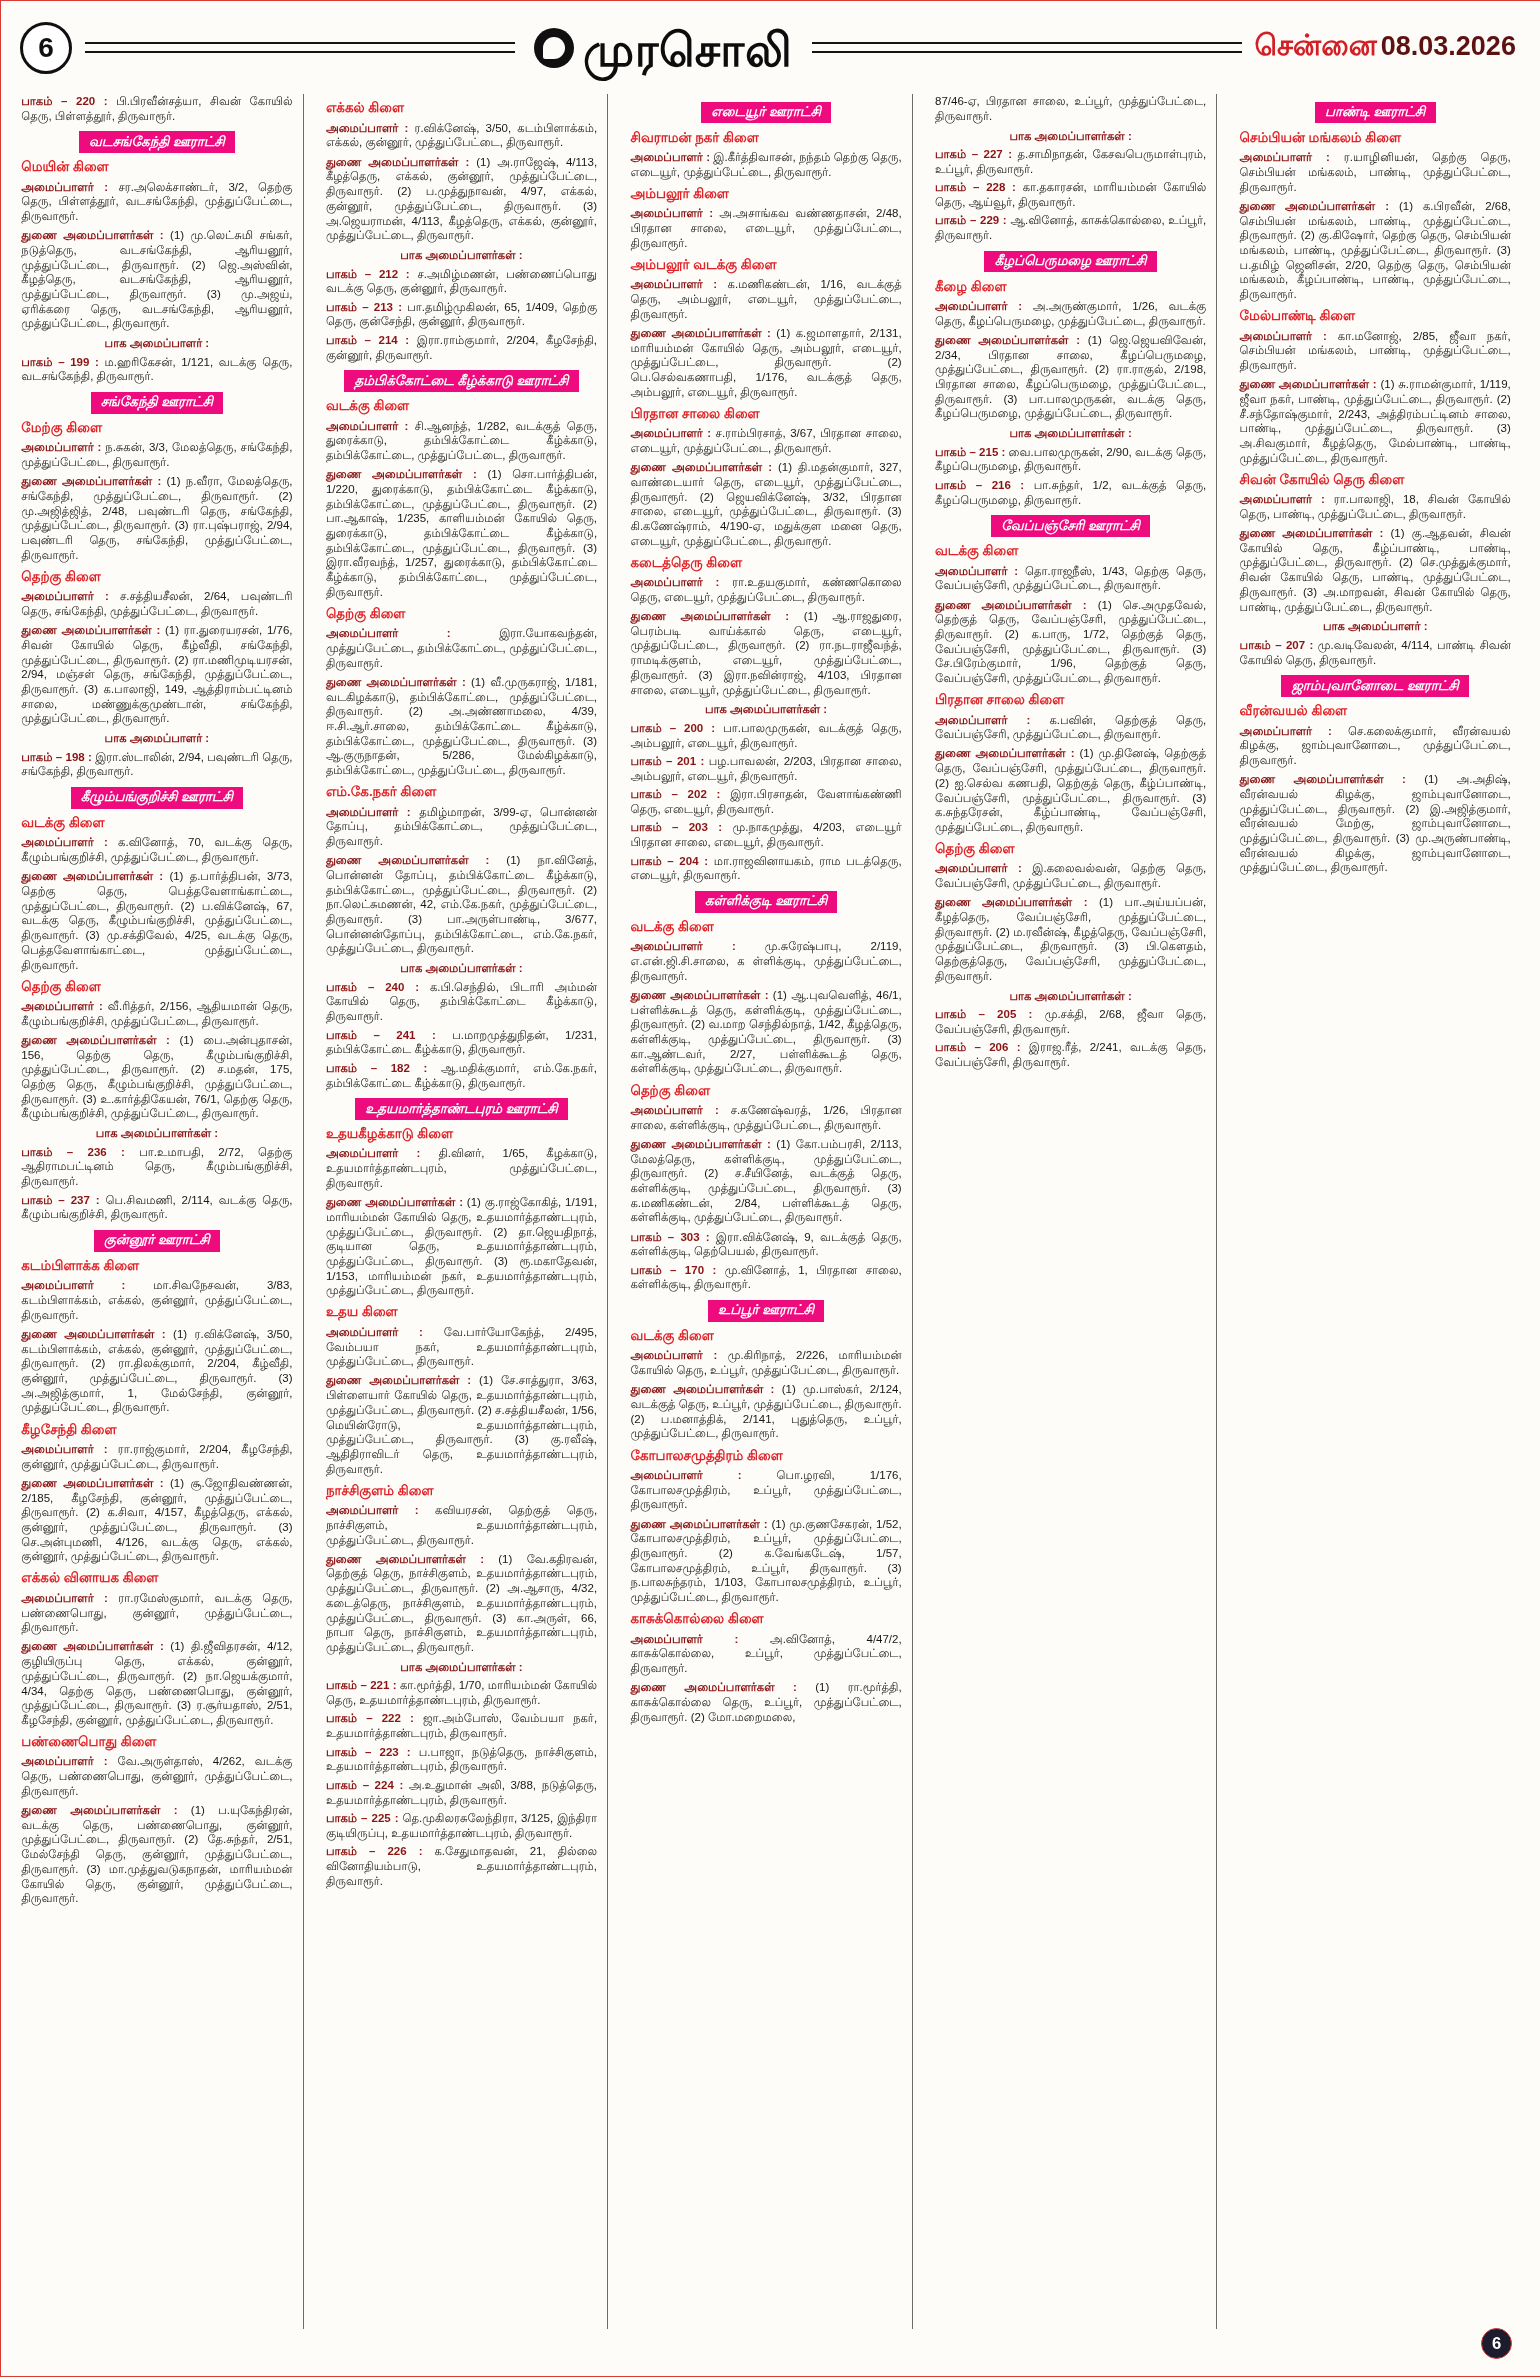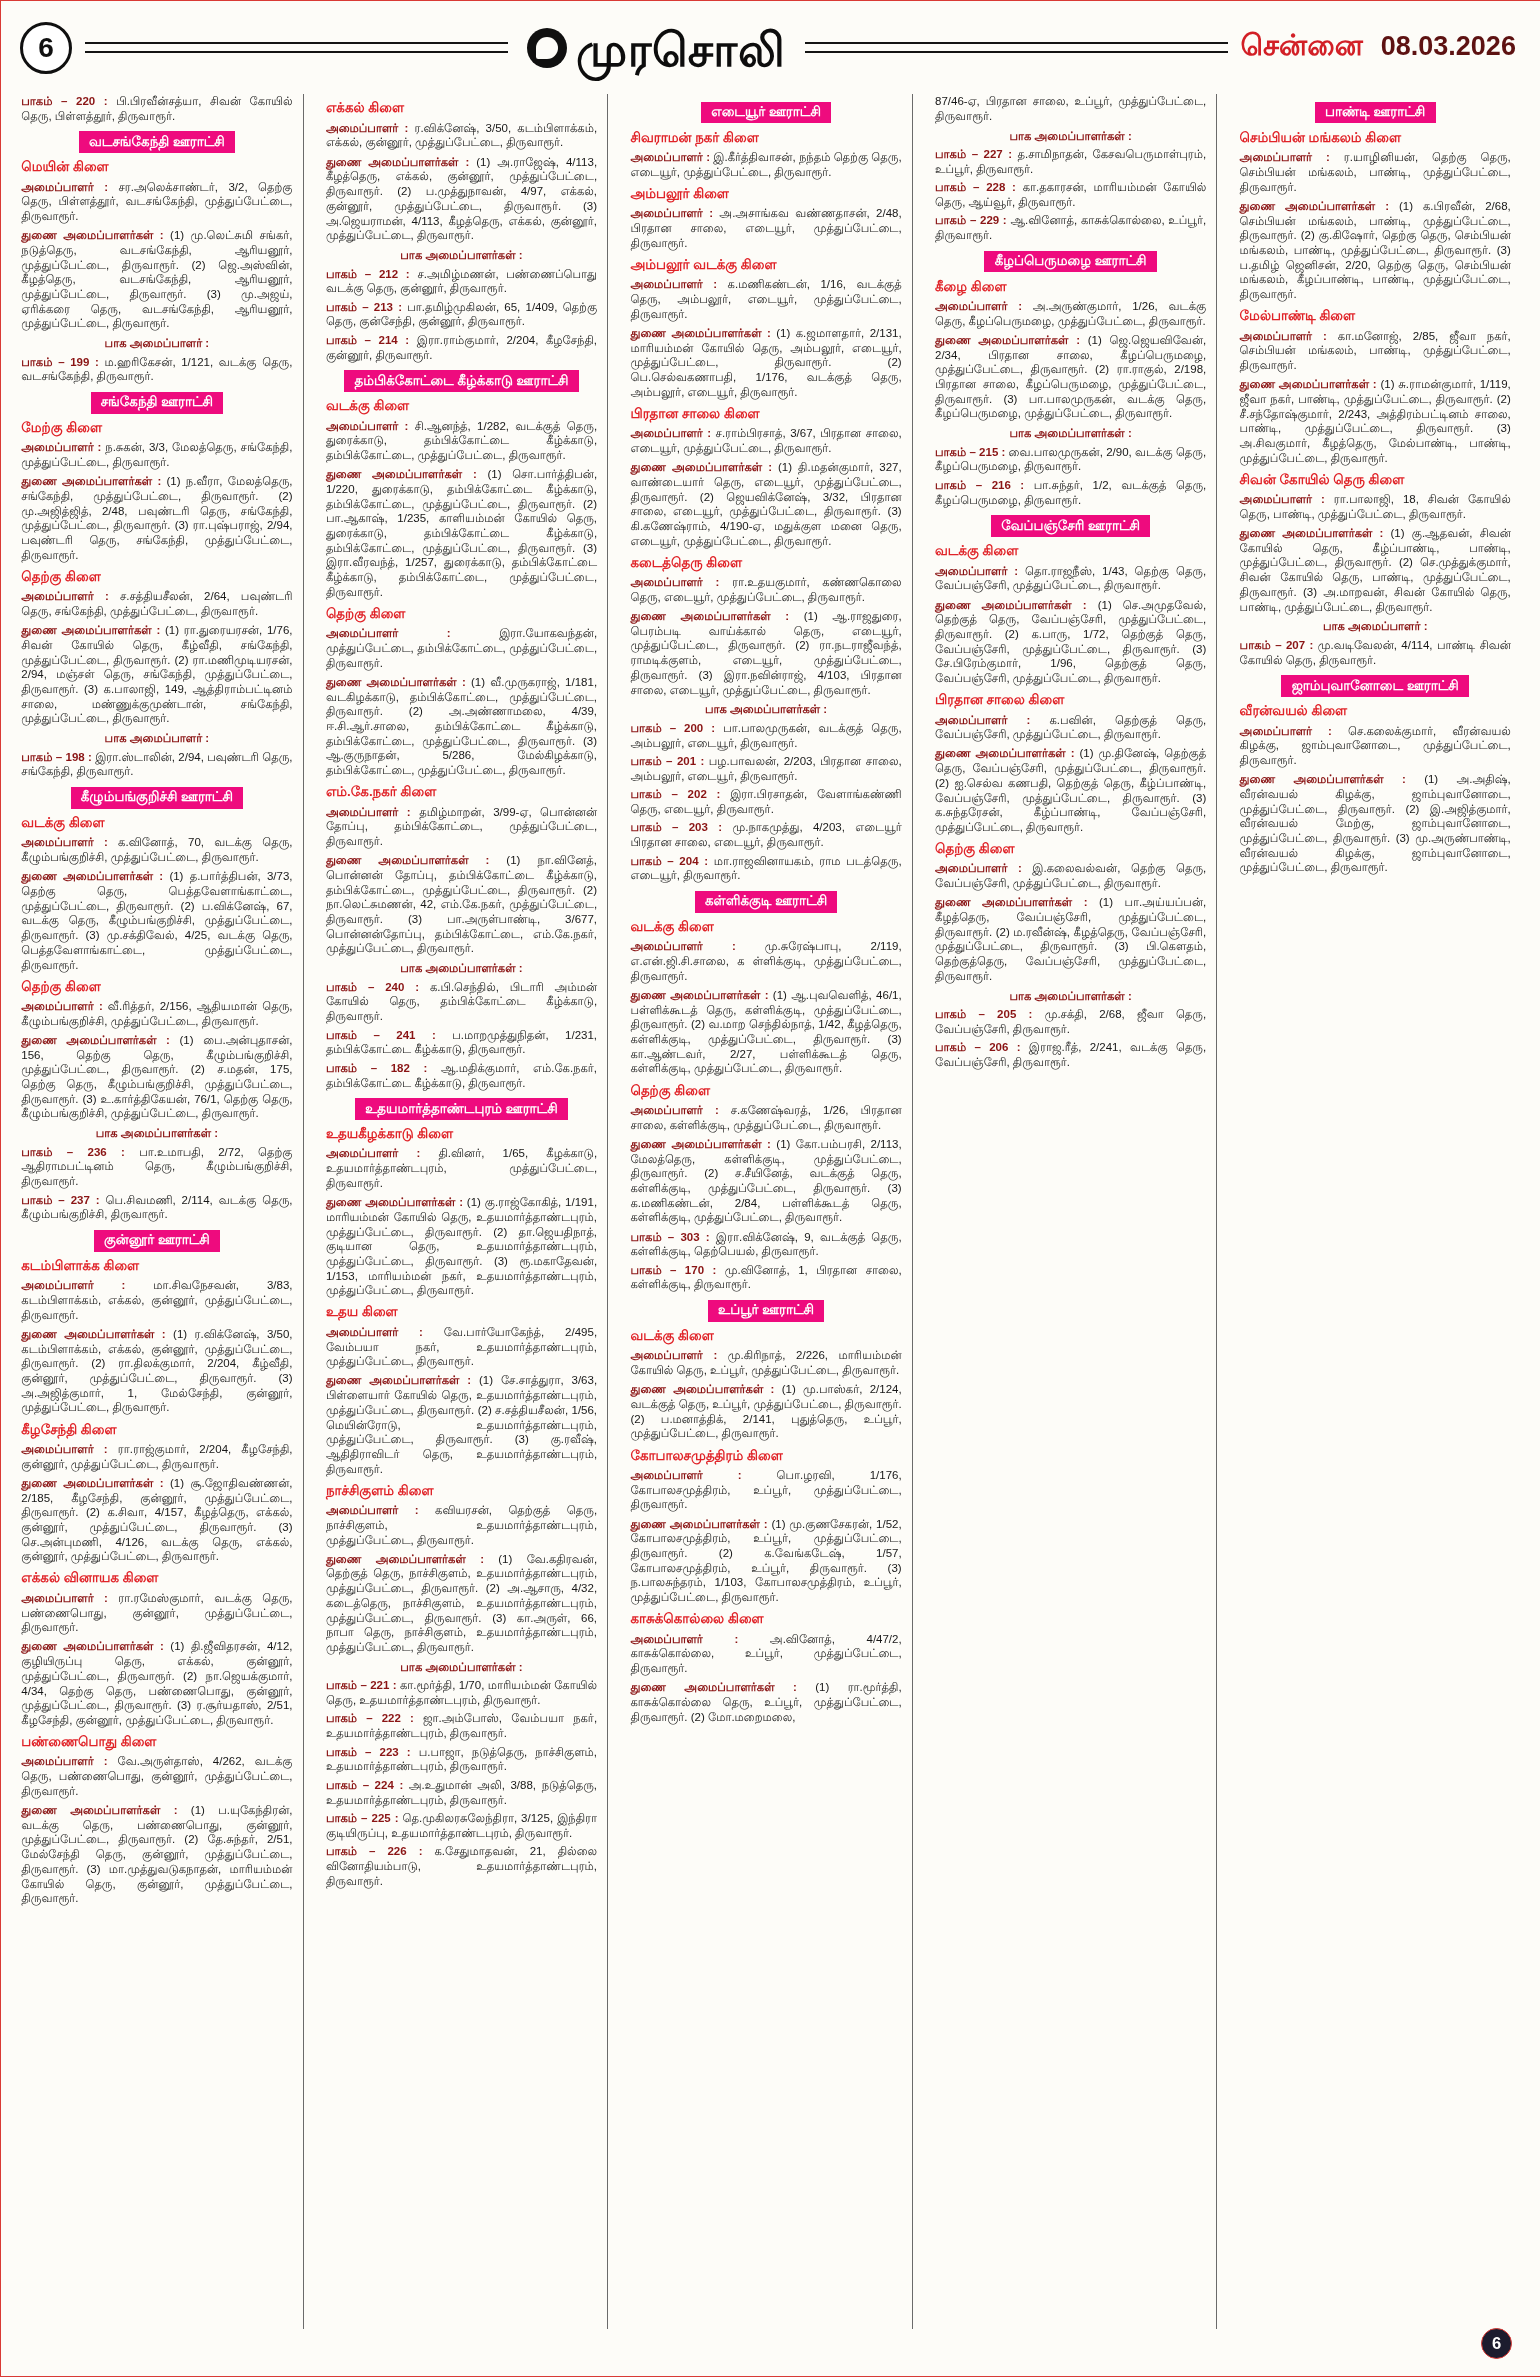--- a/index.html
+++ b/index.html
@@ -29,41 +29,41 @@
   .logo-wrap{display:flex;align-items:center;gap:9px;flex:0 0 auto;padding:0 6.4px;}
   .emblem{
     width:40px;height:40px;border-radius:50%;
     background:#101010;position:relative;flex:0 0 auto;
   }
   .emblem::after{
     content:"";position:absolute;left:9px;top:9px;width:22px;height:22px;
     border-radius:50% 50% 50% 10%;background:#fdfcf8;
   }
   .logo-text{font-size:46px;font-weight:bold;color:#0d0d0d;letter-spacing:0.6px;white-space:nowrap;margin-top:11px;}
-  .edition-wrap{display:flex;align-items:baseline;gap:18px;flex:0 0 auto;padding-right:5.1px;}
+  .edition-wrap{display:flex;align-items:baseline;gap:4px;flex:0 0 auto;padding-right:5.1px;}
   .edition{font-size:29px;font-weight:bold;color:#d21f26;}
   .issue-date{font-size:27px;font-weight:bold;color:#5d1212;}
   
   .columns{
     display:flex;gap:12px;height:2235px;overflow:hidden;
   }
   .column{
     flex:1 1 0;min-width:0;overflow:hidden;
     padding:0 10.2px;
     border-right:1.3px solid #6b6b6b;
     font-size:11.5px;line-height:14.7px;text-align:justify;
   }
   .column:last-child{border-right:none;}
   .column:first-child{padding-left:1.3px;}
   .panchayat{
     display:block;width:fit-content;max-width:96%;
     margin:7.7px auto 5.1px auto;
     background:#ee0b7e;color:#ffffff;
     font-weight:bold;font-size:13.4px;line-height:16.6px;
-    padding:2.6px 10.2px;text-align:center;white-space:nowrap;overflow:hidden;
+    padding:2.6px 10.2px;text-align:center;white-space:nowrap;overflow:hidden;font-style:italic;
   }
   .branch{
     color:#e02328;font-weight:bold;font-size:13.4px;line-height:16.6px;
     text-align:left;margin:6.4px 0 3.8px 0;
   }
   .body-p{margin:0 0 4.5px 0;}
   .lbl{color:#8a1414;font-weight:bold;}
   .ph{color:#8a1414;font-weight:bold;text-align:center;margin:5.1px 0 3.8px 0;}
   .part-p{margin:0 0 3.8px 0;}
   

